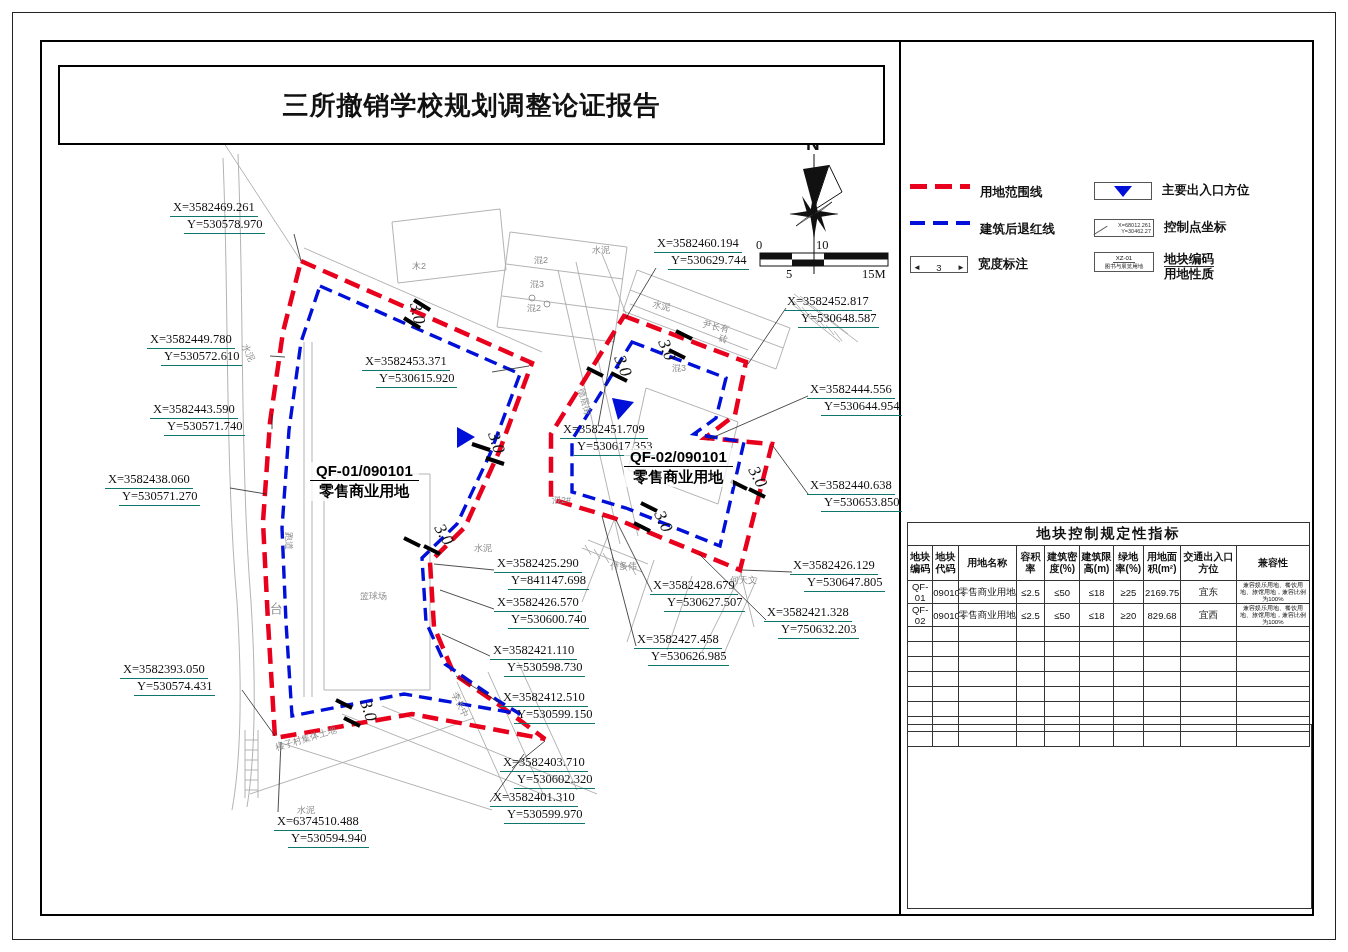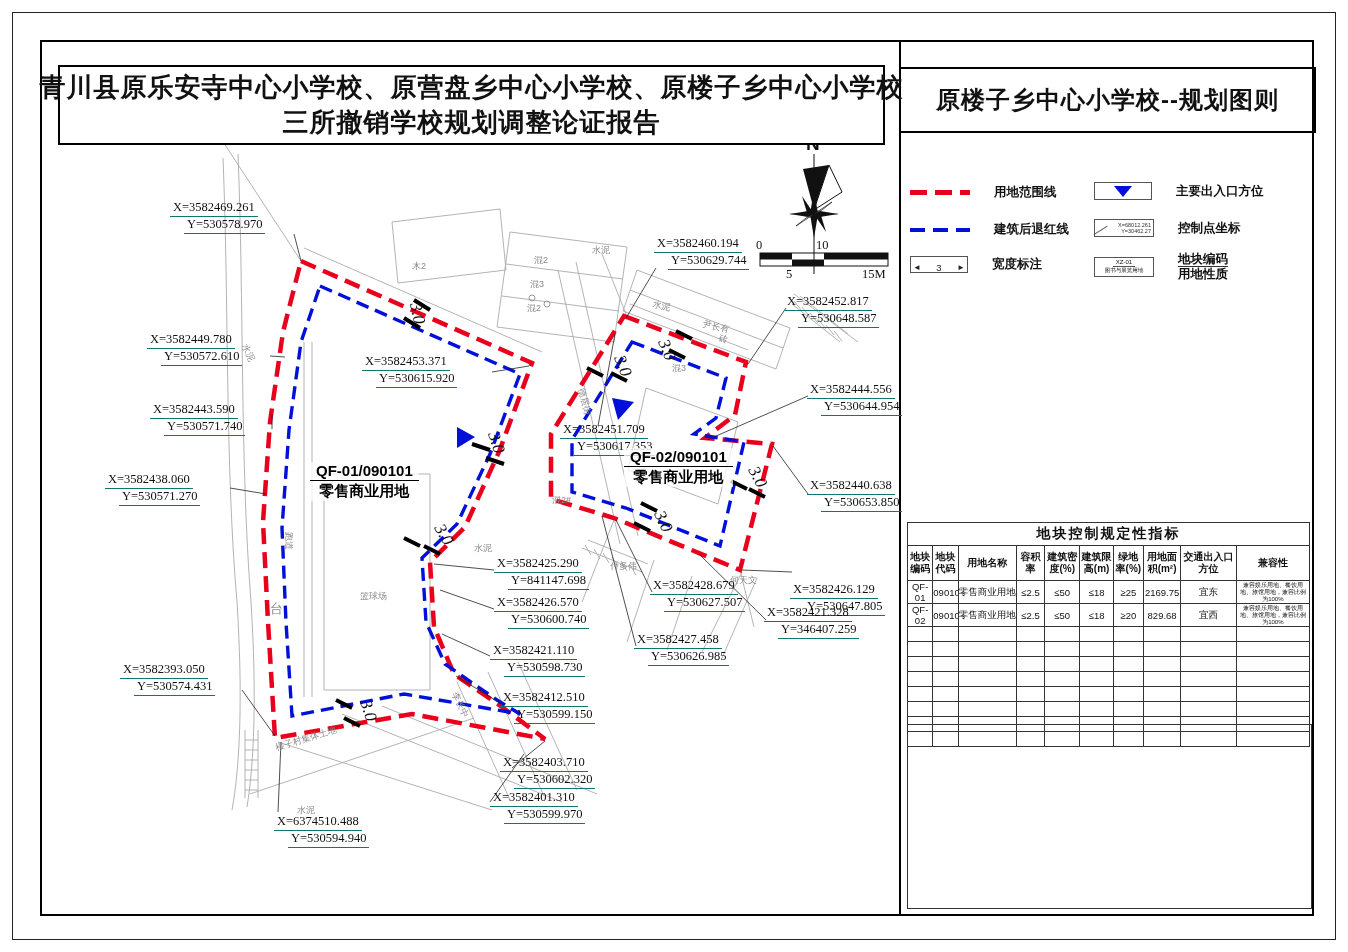--- a/index.html
+++ b/index.html
@@ -25,21 +25,21 @@
   .blocklabel .code{display:block;border-bottom:1.5px solid #000;padding:0 6px 1px;white-space:nowrap;}
   .blocklabel .use{display:block;padding-top:1px;white-space:nowrap;}
 
   .maptext{position:absolute;font-size:9px;color:#8a8a8a;white-space:nowrap;z-index:3;transform-origin:left top;}
 
   
   .rp-title{position:absolute;left:857px;top:25px;width:413px;height:62px;border:2px solid #000;
     display:flex;align-items:center;justify-content:center;font-size:24px;font-weight:700;letter-spacing:1px;}
   .rp-legend-head{position:absolute;left:857px;top:87px;width:413px;height:40px;border:2px solid #000;border-top:none;
     display:flex;align-items:center;justify-content:center;font-size:17px;font-weight:700;letter-spacing:14px;text-indent:14px;}
-  .lg-item{position:absolute;display:flex;align-items:center;gap:24px;z-index:4;}
+  .lg-item{position:absolute;display:flex;gap:10px;z-index:4;}
   .lg-label{font-size:12.5px;font-weight:600;white-space:nowrap;}
   .sym-red-dash{width:60px;height:5px;background:repeating-linear-gradient(90deg,#e8001c 0 17px,transparent 17px 25px);}
   .sym-blue-dash{width:60px;height:4px;background:repeating-linear-gradient(90deg,#0010d8 0 15px,transparent 15px 23px);}
   .sym-width{width:52px;height:15px;border:1px solid #555;display:flex;align-items:flex-end;justify-content:space-between;
      font-size:8px;line-height:9px;padding:0 2px;color:#222;}
   .sym-width .n{font-size:9.5px;}
   .sym-entrance{width:56px;height:16px;border:1px solid #555;display:flex;align-items:center;justify-content:center;}
   .sym-entrance i{display:block;width:0;height:0;border-left:9px solid transparent;border-right:9px solid transparent;border-top:11px solid #0010d8;}
   .sym-ctrl{width:56px;height:16px;border:1px solid #555;position:relative;display:flex;flex-direction:column;justify-content:center;align-items:flex-end;padding-right:2px;}
   .sym-ctrl span{font-size:5.5px;line-height:6px;color:#333;display:block;}
@@ -61,21 +61,20 @@
 </style>
 </head>
 <body>
 
 <div class="sheet">
   <div class="outer-thin"></div>
 
   <div class="inner-frame">
 
     <div class="main-title-box">
-      <div>青川县原乐安寺中心小学校、原营盘乡中心小学校、原楼子乡中心小学校</div>
       <div>三所撤销学校规划调整论证报告</div>
     </div>
 
     <svg class="map-svg" width="857" height="872" viewBox="0 0 857 872">
 
       <path fill="none" stroke="#aaaaaa" stroke-width="0.9" d="
         M196,112 C202,260 198,420 209,560 C215,655 212,722 205,765
         M181,116 C187,262 183,422 195,560 C201,655 198,724 190,768
         M176,92 L259,219
         M262,206 L500,310
@@ -223,27 +222,27 @@
         <span>Y=530644.954</span>
       </div>
     <div class="coord" style="left:518px;top:380px">
         <span>X=3582451.709</span>
         <span>Y=530617.353</span>
       </div>
     <div class="coord" style="left:765px;top:436px">
         <span>X=3582440.638</span>
         <span>Y=530653.850</span>
       </div>
-    <div class="coord" style="left:748px;top:540px">
+    <div class="coord" style="left:748px;top:516px">
         <span>X=3582426.129</span>
         <span>Y=530647.805</span>
       </div>
     <div class="coord" style="left:722px;top:563px">
         <span>X=3582421.328</span>
-        <span>Y=346407.259</span>
+        <span>Y=750632.203</span>
       </div>
     <div class="coord" style="left:608px;top:536px">
         <span>X=3582428.679</span>
         <span>Y=530627.507</span>
       </div>
     <div class="coord" style="left:592px;top:590px">
         <span>X=3582427.458</span>
         <span>Y=530626.985</span>
       </div>
 
@@ -273,21 +272,20 @@
     <span class="maptext" style="left:370px;top:218px">木2</span>
     <span class="maptext" style="left:492px;top:212px">混2</span>
     <span class="maptext" style="left:488px;top:236px">混3</span>
     <span class="maptext" style="left:485px;top:260px">混2</span>
     <span class="maptext" style="left:630px;top:320px">混3</span>
     <span class="maptext" style="left:510px;top:452px">混2#</span>
     <span class="maptext" style="left:545px;top:345px;transform:rotate(75deg)">德居街</span>
 
     <div class="divider"></div>
 
-    <div class="rp-title">原楼子乡中心小学校--规划图则</div>
 
     <div class="lg-item" style="left:868px;top:142px">
       <div class="sym-red-dash"></div>
       <span class="lg-label">用地范围线</span>
     </div>
     <div class="lg-item" style="left:868px;top:179px">
       <div class="sym-blue-dash"></div>
       <span class="lg-label">建筑后退红线</span>
     </div>
     <div class="lg-item" style="left:868px;top:214px">

